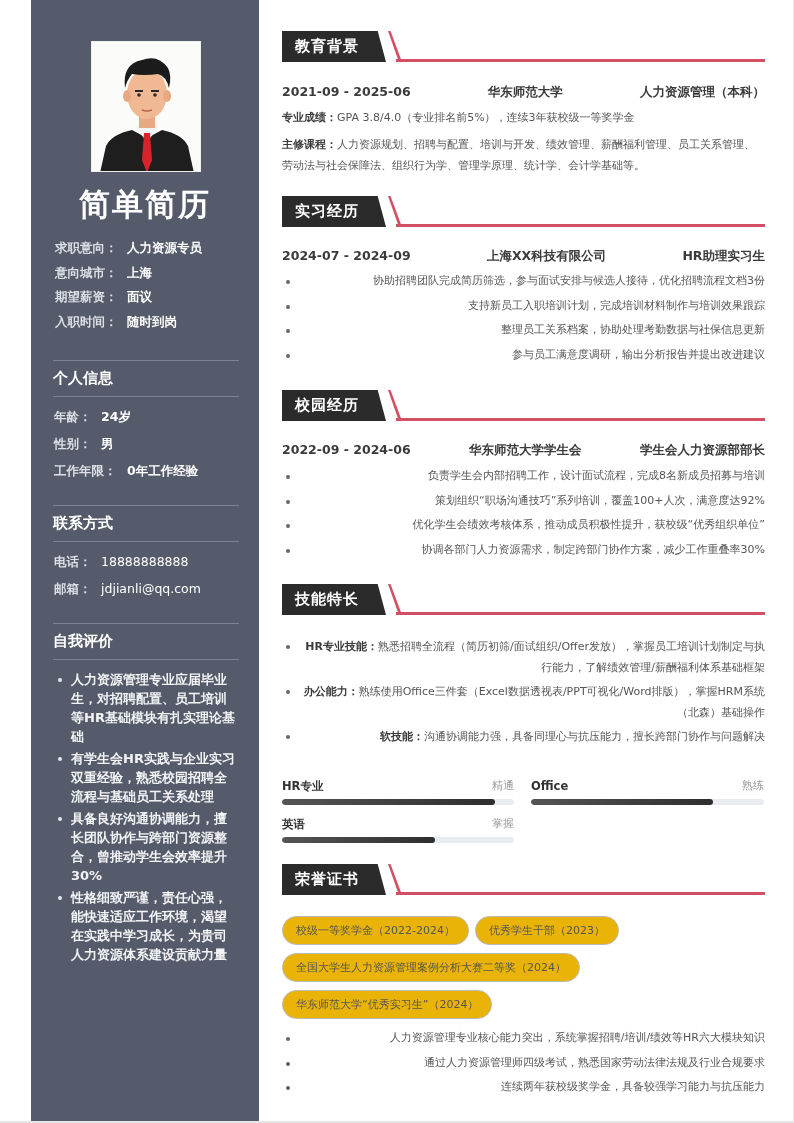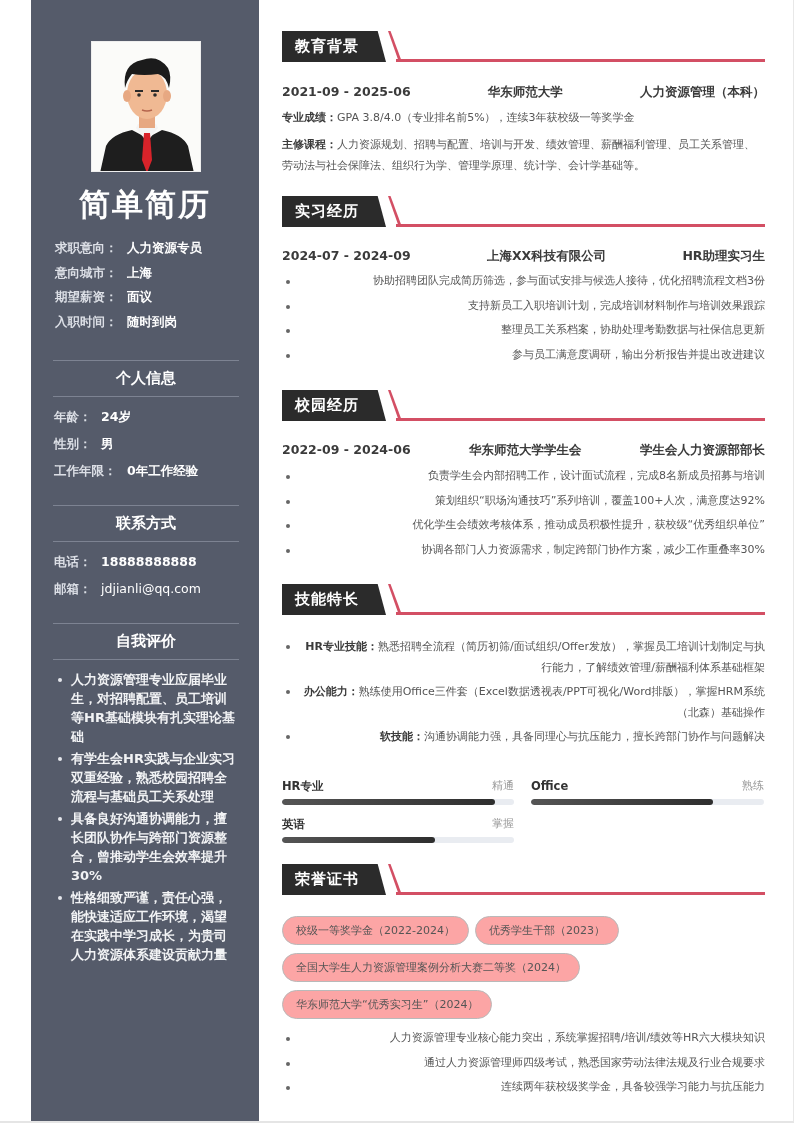--- a/index.html
+++ b/index.html
@@ -9,21 +9,21 @@
   .sidebar { position: absolute; left: 31px; top: 0; width: 228px; height: 1121px; background: #555b6a; color: #fff; }
   .photo { position: absolute; left: 60px; top: 41px; width: 110px; height: 131px; background: #fbfbf9; border: 1px solid #eee; overflow: hidden; }
   .name { position: absolute; left: 0; top: 184px; width: 228px; text-align: center; font-size: 31px; font-weight: bold; letter-spacing: 2px; color: #fff; }
   .intent { position: absolute; left: 24px; top: 236px; width: 190px; }
   .kv { display: flex; font-size: 12.5px; height: 24.5px; line-height: 24.5px; font-weight: bold; }
   .kv .k { color: #dcdfe6; white-space: nowrap; }
   .kv .v { color: #ffffff; white-space: nowrap; }
   .intent .k { width: 72px; }
   .side-sec { position: absolute; left: 22px; width: 186px; }
   .side-sec .rule { height: 1px; background: #7d8392; }
-  .side-sec h3 { font-size: 15px; font-weight: bold; color: #fff; height: 35px; line-height: 35px; text-align: center; }
+  .side-sec h3 { font-size: 15px; font-weight: bold; color: #fff; height: 35px; line-height: 35px; }
   .side-sec .list { padding-top: 6px; }
   .side-sec .kv { padding-left: 1px; height: 27px; line-height: 27px; font-size: 12.5px; }
   .self-list { list-style: none; padding-top: 10px; }
   .self-list li { position: relative; padding-left: 18px; font-size: 13px; font-weight: bold; line-height: 19px; color: #f2f3f5; margin-bottom: 3px; }
   .self-list li::before { content: ""; position: absolute; left: 5px; top: 8px; width: 4px; height: 4px; border-radius: 50%; background: #e5e7ec; }
 
   .main { position: absolute; left: 282px; top: 0; width: 483px; }
   .sec-head { position: absolute; left: 0; width: 483px; height: 32px; }
   .sec-head .tab { position: absolute; left: 0; top: 0; height: 31px; width: 104px; background: #2b2b2b; color: #fff; font-size: 15px; font-weight: bold; line-height: 31px; padding-left: 13px; letter-spacing: 1px; clip-path: polygon(0 0, 92% 0, 100% 100%, 0 100%); }
   .sec-head .slash { position: absolute; left: 106px; top: 0; width: 14px; height: 31px; background: #d34f64; clip-path: polygon(0 0, 18% 0, 100% 100%, 78% 100%); }
@@ -38,21 +38,21 @@
   .bul.tight li { line-height: 21px; margin-bottom: 2.8px; }
   .bul.tight li::before { top: 9px; }
   .bul li b { color: #3b3b3b; }
   .skill { position: absolute; width: 232px; }
   .skill .lab { display: flex; justify-content: space-between; font-size: 11.5px; height: 18px; line-height: 18px; }
   .skill .lab .n { font-weight: bold; color: #333; }
   .skill .lab .l { color: #999; font-size: 11px; }
   .skill .bar { margin-top: 4px; height: 6px; border-radius: 3px; background: #e9ecf1; overflow: hidden; }
   .skill .fill { height: 6px; border-radius: 3px; background: linear-gradient(90deg, #555 0%, #2e2e2e 100%); }
   .tags { position: absolute; left: 0; top: 916px; width: 483px; }
-  .tag { display: inline-block; height: 29px; line-height: 27px; border: 1px solid #b9b9b9; border-radius: 15px; background: #fca5a5; padding: 0 13px; font-size: 11px; color: #555; margin: 0 6px 8px 0; }
+  .tag { display: inline-block; height: 29px; line-height: 27px; border: 1px solid #b9b9b9; border-radius: 15px; background: #eab308; padding: 0 13px; font-size: 11px; color: #555; margin: 0 6px 8px 0; }
 </style>
 </head>
 <body>
 
 <div class="page">
 
   <aside class="sidebar">
     <div class="photo">
       <svg width="110" height="131" viewBox="0 0 110 131">
         <rect width="110" height="131" fill="#fbfbf9"></rect>
@@ -112,21 +112,21 @@
       </div>
     </div>
 
     <div class="side-sec" style="top:505px;">
       <div class="rule"></div>
       <h3>联系方式</h3>
       <div class="rule"></div>
       <div class="list">
         <div class="kv">
             <span class="k" style="width:47px">电话：</span>
-            <span class="v" style="font-weight:bold">18888888888</span>
+            <span class="v" style="font-weight:normal">18888888888</span>
           </div>
         <div class="kv">
             <span class="k" style="width:47px">邮箱：</span>
             <span class="v" style="font-weight:normal">jdjianli@qq.com</span>
           </div>
       </div>
     </div>
 
     <div class="side-sec" style="top:623px;">
       <div class="rule"></div>

